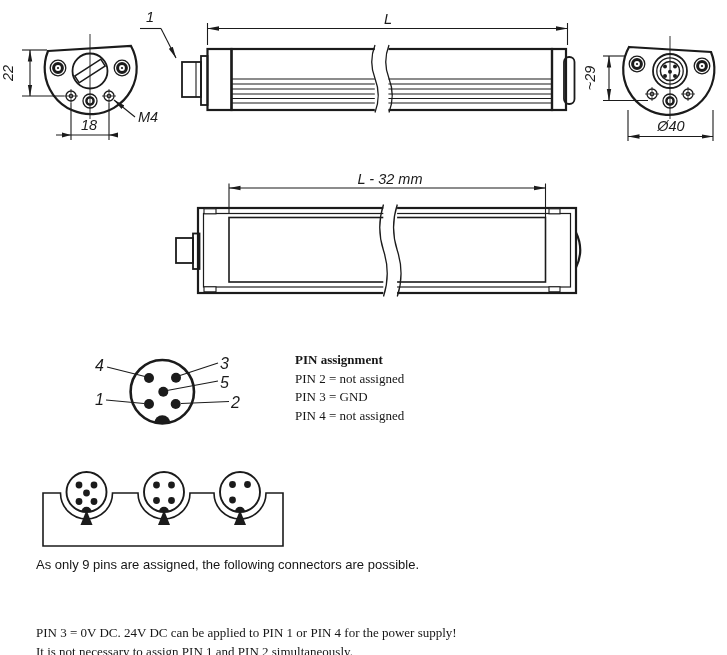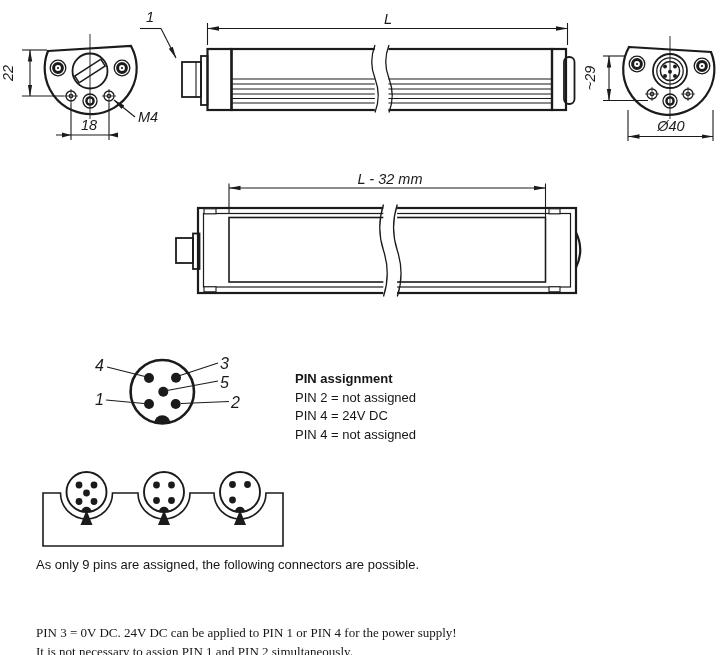--- a/index.html
+++ b/index.html
@@ -255,24 +255,24 @@
       <circle class="k s19" cx="240" cy="492" r="20"></circle>
       <circle class="f" cx="232.5" cy="484.5" r="3.4"></circle>
       <circle class="f" cx="247.5" cy="484.5" r="3.4"></circle>
       <circle class="f" cx="232.5" cy="500" r="3.4"></circle>
       <path class="f" d="M235,511.8 a5,5 0 0 1 10,0 Z"></path>
       <polygon class="f" points="240,510 234,525 246,525"></polygon>
     </g>
   </g>
 </svg>
 
-<div class="txtblock" style="left:295px;top:370px;">
+<div class="txtblock" style="left:295px;top:351px;font-family:Liberation Serif, serif;">
   <div class="bold">PIN assignment</div>
   <div>PIN 2 = not assigned</div>
-  <div>PIN 4 = 24V DC</div>
+  <div>PIN 3 = GND</div>
   <div>PIN 4 = not assigned</div>
 </div>
 
 <div class="note" style="left:36px;top:555px;">As only 9 pins are assigned, the following connectors are possible.</div>
 
 <div class="note" style="left:36px;top:623px;font-family:Liberation Serif, serif;">
   <div>PIN 3 = 0V DC. 24V DC can be applied to PIN 1 or PIN 4 for the power supply!</div>
   <div>It is not necessary to assign PIN 1 and PIN 2 simultaneously.</div>
 </div>
 </div>

